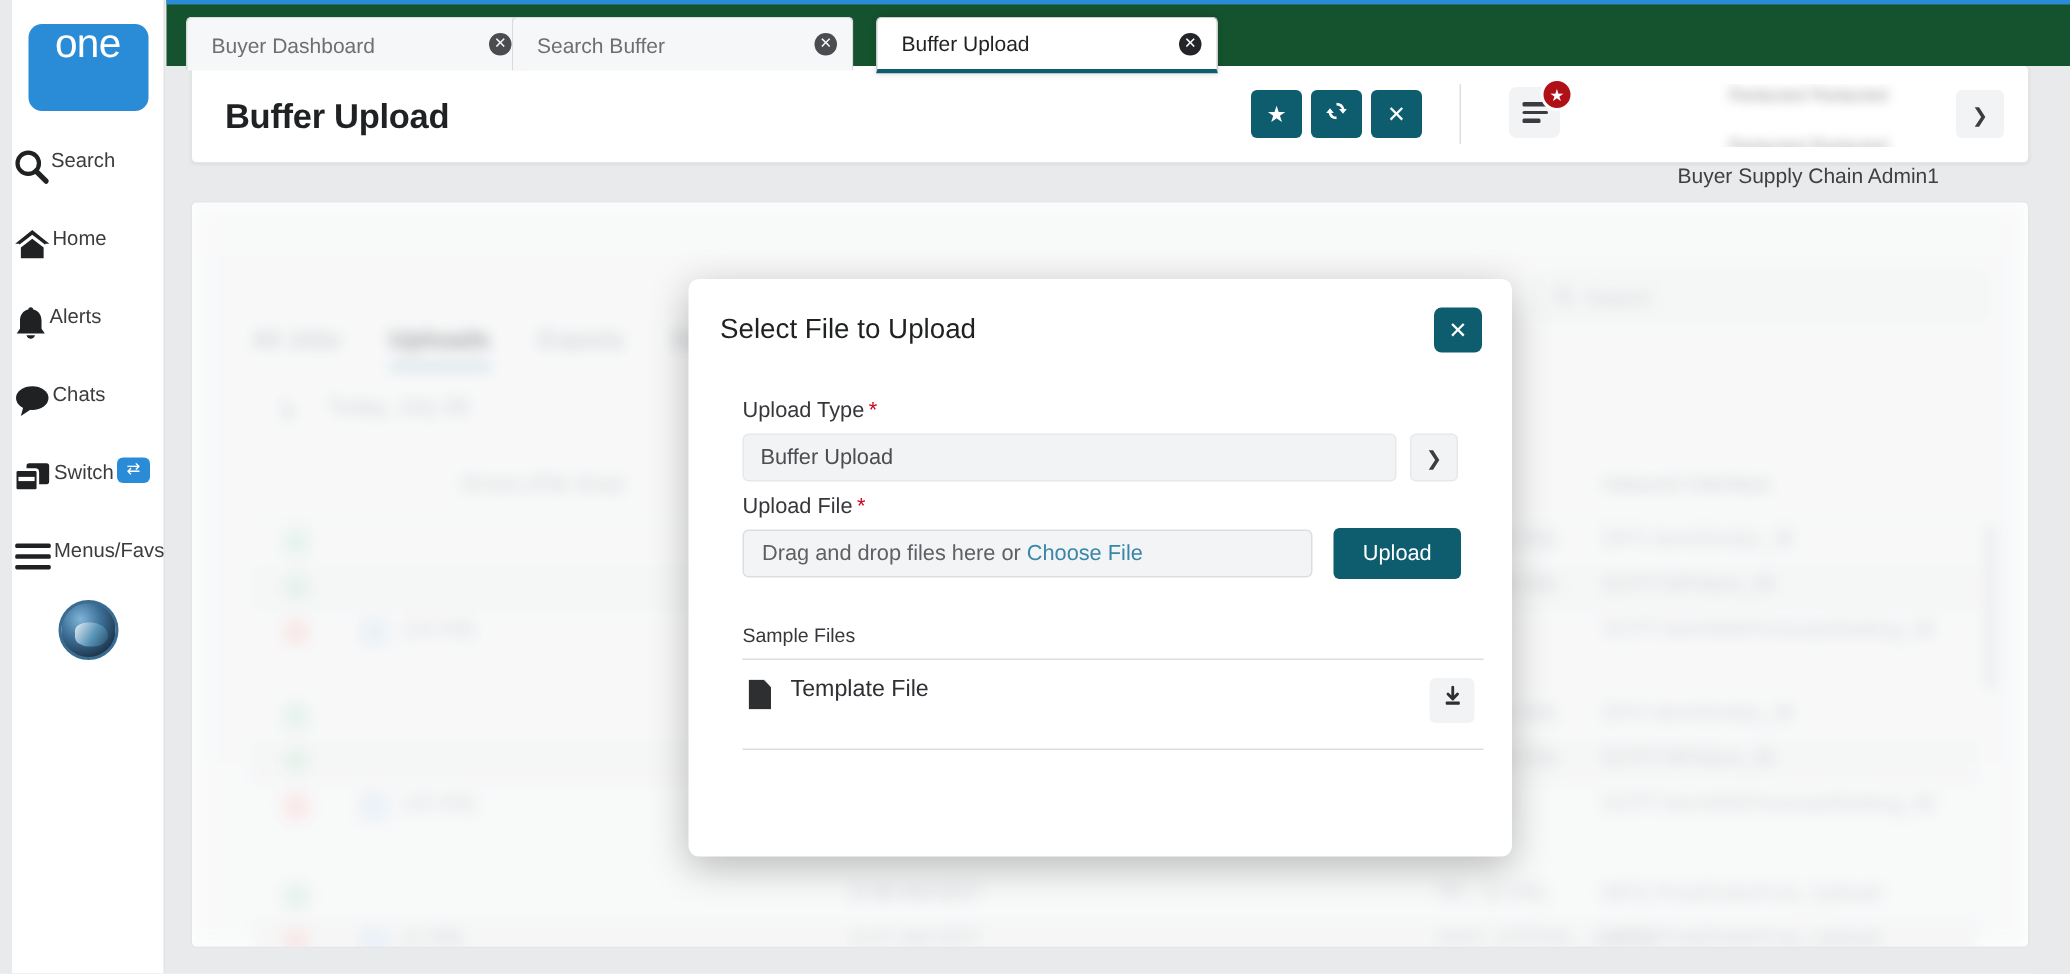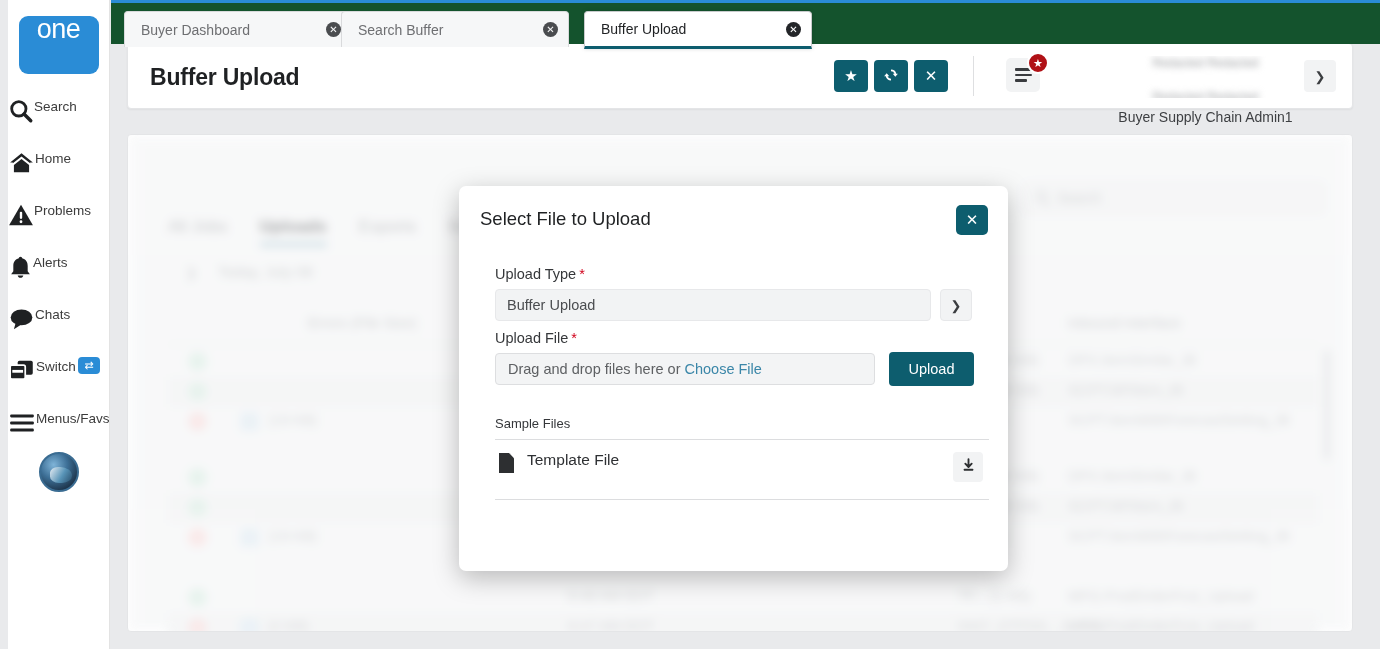--- a/index.html
+++ b/index.html
@@ -483,30 +483,20 @@
     <div class="nav-item">
       <span class="ico">
         <svg width="27" height="26" viewBox="0 0 24 24">
             <path d="M12 3 L22.5 11.5 L20 11.5 L20 12.2 L12 6 L4 12.2 L4 11.5 L1.5 11.5 Z" fill="#1f2123"></path>
             <path d="M12 8.4 L19 13.8 L19 20.5 L5 20.5 L5 13.8 Z" fill="#1f2123"></path>
           </svg>
       </span>
       <span class="lbl">Home</span>
     </div>
 
-    <div class="nav-item">
-      <span class="ico">
-        <svg width="26" height="26" viewBox="0 0 24 24">
-            <path d="M12 2.5 L23 21.5 L1 21.5 Z" fill="#1f2123"></path>
-            <rect x="10.9" y="9" width="2.2" height="6.6" fill="#fff" rx="1"></rect>
-            <circle cx="12" cy="18.2" r="1.3" fill="#fff"></circle>
-          </svg>
-      </span>
-      <span class="lbl">Problems</span>
-    </div>
 
     <div class="nav-item">
       <span class="ico">
         <svg width="25" height="26" viewBox="0 0 24 24">
             <path d="M12 2.2 C13 2.2 13.6 2.9 13.6 3.7 C17 4.5 18.9 7.2 18.9 11 L18.9 16 L21 19 L3 19 L5.1 16 L5.1 11 C5.1 7.2 7 4.5 10.4 3.7 C10.4 2.9 11 2.2 12 2.2 Z" fill="#1f2123"></path>
             <path d="M9.3 20.2 L14.7 20.2 C14.4 21.6 13.3 22.4 12 22.4 C10.7 22.4 9.6 21.6 9.3 20.2 Z" fill="#1f2123"></path>
           </svg>
       </span>
       <span class="lbl">Alerts</span>
     </div>

